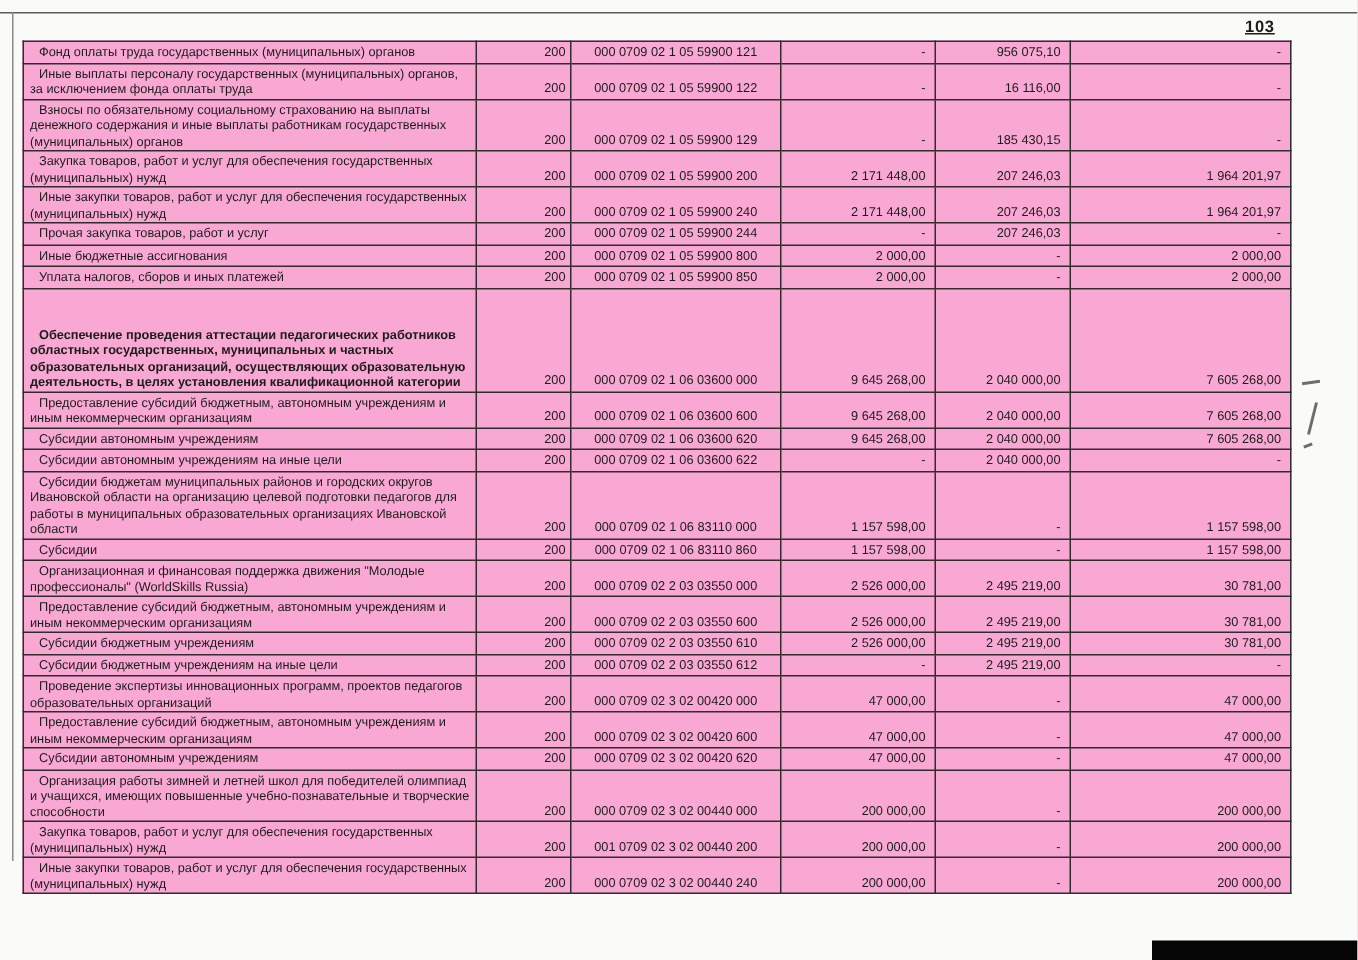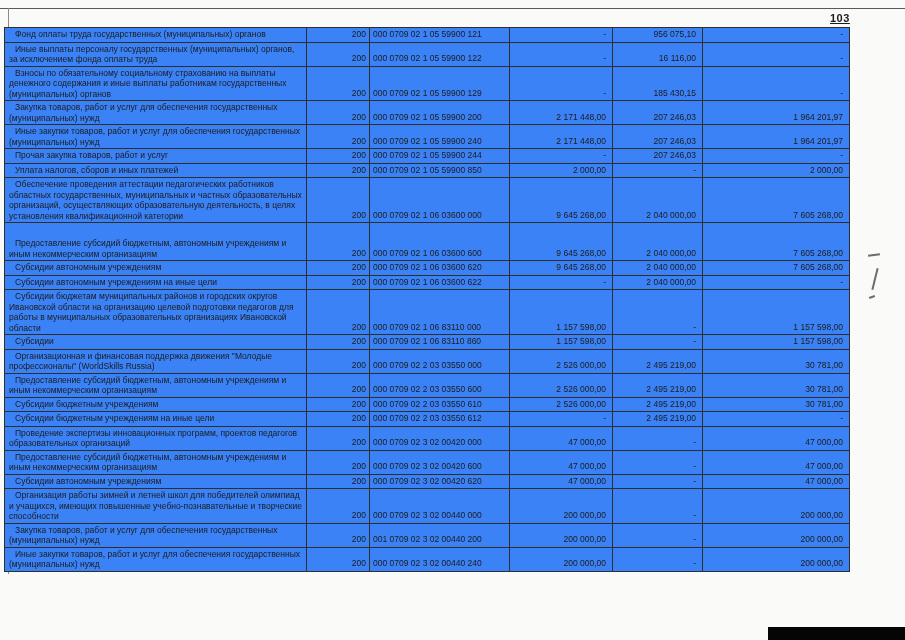--- a/index.html
+++ b/index.html
@@ -32,58 +32,59 @@
   .page-number {
     position: absolute;
     left: 830px; top: 12px;
     font-size: 11px;
     font-weight: bold;
     letter-spacing: 0.5px;
     text-decoration: underline;
   }
   table.budget-table {
     position: absolute;
-    left: 4px; top: 27px;
+    left: 15px; top: 27px;
     width: 845px;
     border-collapse: collapse;
     table-layout: fixed;
-    background: #3b82f6;
+    background: #f9a8d4;
   }
   .budget-table td {
     border: 1px solid #2e2e2e;
     font-size: 8.5px;
     line-height: 10.5px;
     padding: 1px 3px;
     overflow: hidden;
   }
   .budget-table td.desc {
     vertical-align: top;
     text-indent: 6px;
     padding-left: 4px;
     padding-right: 4px;
   }
   .budget-table td.line {
     text-align: right;
     vertical-align: bottom;
     padding-bottom: 2px;
   }
   .budget-table td.code {
+    text-align: center;
     vertical-align: bottom;
     white-space: nowrap;
     padding-bottom: 2px;
   }
   .budget-table td.num {
     text-align: right;
     vertical-align: bottom;
     white-space: nowrap;
     padding-right: 6px;
     padding-bottom: 2px;
   }
   
-  .budget-table tr:nth-child(9) td.desc { padding-top: 15px; }
+  .budget-table tr:nth-child(9) td.desc { padding-top: 25px; font-weight: bold; }
   .black-bar {
     position: absolute;
     left: 768px; top: 627px;
     width: 137px; height: 13px;
     background: #050505;
   }
   .margin-mark {
     position: absolute;
     background: #6d6d6d;
   }
@@ -163,20 +164,28 @@
         </tr>
         <tr>
           <td class="desc">Прочая закупка товаров, работ и услуг</td>
           <td class="line">200</td>
           <td class="code">000 0709 02 1 05 59900 244</td>
           <td class="num">-</td>
           <td class="num">207 246,03</td>
           <td class="num">-</td>
         </tr>
         <tr>
+          <td class="desc">Иные бюджетные ассигнования</td>
+          <td class="line">200</td>
+          <td class="code">000 0709 02 1 05 59900 800</td>
+          <td class="num">2 000,00</td>
+          <td class="num">-</td>
+          <td class="num">2 000,00</td>
+        </tr>
+        <tr>
           <td class="desc">Уплата налогов, сборов и иных платежей</td>
           <td class="line">200</td>
           <td class="code">000 0709 02 1 05 59900 850</td>
           <td class="num">2 000,00</td>
           <td class="num">-</td>
           <td class="num">2 000,00</td>
         </tr>
         <tr>
           <td class="desc">Обеспечение проведения аттестации педагогических работников областных государственных, муниципальных и частных образовательных организаций, осуществляющих образовательную деятельность, в целях установления квалификационной категории</td>
           <td class="line">200</td>

